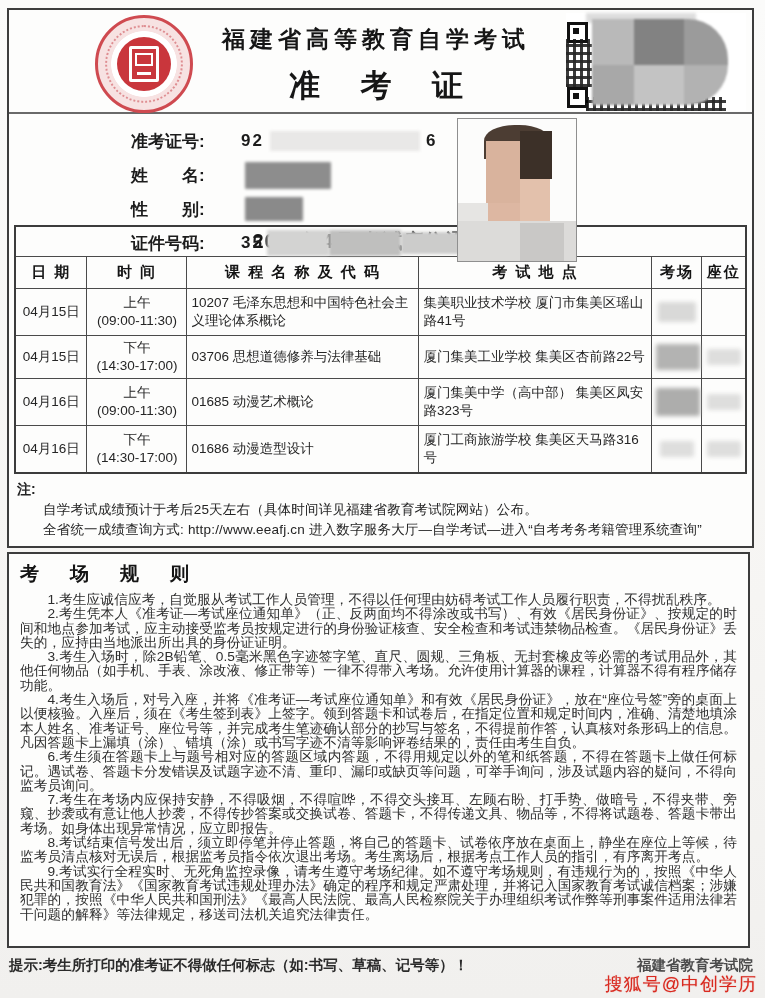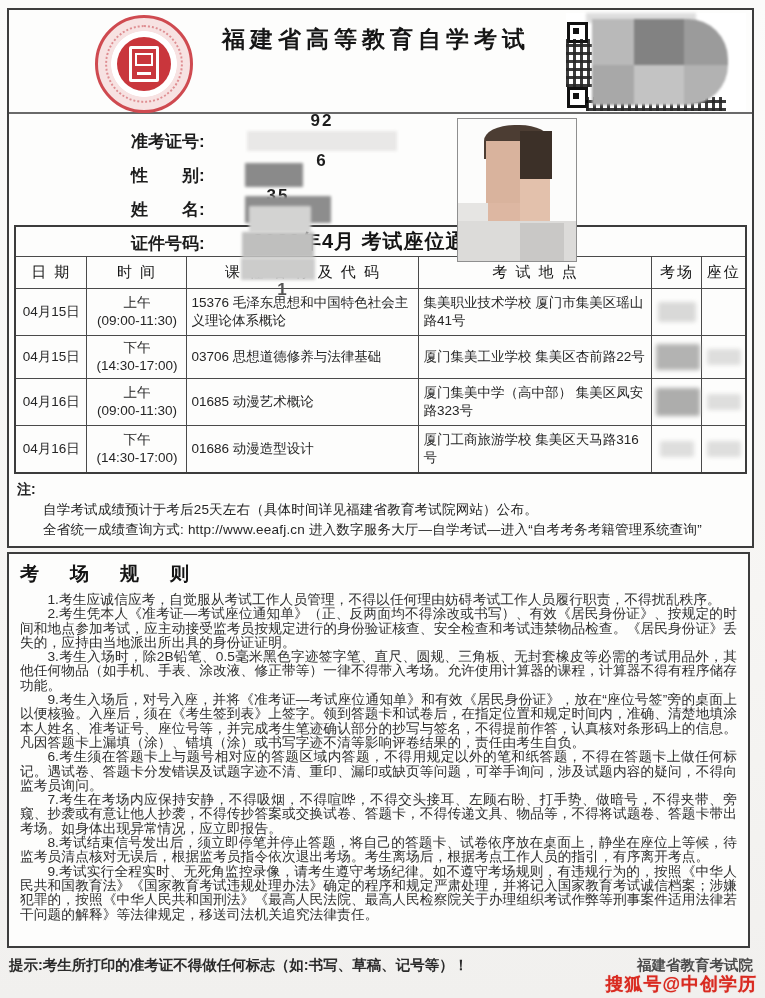--- a/index.html
+++ b/index.html
@@ -71,21 +71,21 @@
   .m3{left:92px;top:0;width:44px;height:46px;background:#9b9b9b;}
   .m4{left:0;top:46px;width:42px;height:40px;background:#a8a8a8;}
   .m5{left:42px;top:46px;width:50px;height:40px;background:#c3c3c3;}
   .m6{left:92px;top:46px;width:44px;height:40px;background:#b2b2b2;}
 
   
   .info{position:relative;height:111px;padding-left:45px;}
   .fields{position:absolute;left:122px;top:10px;}
   .field-row{display:flex;align-items:center;height:34px;font-size:17px;font-weight:bold;color:#1c1c1c;}
   .field-label{width:96px;letter-spacing:0;}
-  .field-value{display:flex;align-items:center;margin-left:14px;font-weight:600;letter-spacing:2px;flex-direction:column;}
+  .field-value{display:flex;align-items:center;margin-left:14px;font-weight:600;letter-spacing:2px;}
   .redact{display:inline-block;filter:blur(1.6px);border-radius:1px;}
   .rd-light{background:#e9e8e7;width:150px;height:20px;margin:0 6px;}
   .rd-dark1{background:#8d8d8d;width:86px;height:27px;margin-left:4px;}
   .rd-dark2{background:#8a8a8a;width:58px;height:24px;margin-left:4px;}
   .rd-id1{background:#d3d3d2;width:62px;height:26px;margin-left:3px;}
   .rd-id2{background:#bfbfbe;width:72px;height:26px;}
   .rd-id3{background:#cccccb;width:74px;height:22px;}
   .id-suffix{color:#555;margin-left:10px;}
 
   .photo{
@@ -102,21 +102,21 @@
   .ph-shoulder2{left:0;top:84px;width:30px;height:58px;background:#e6e5e3;}
   .ph-collar{left:62px;top:104px;width:44px;height:38px;background:#c9c8c6;}
 
   
   table.sched{
     width:731px;margin:0 auto;border-collapse:collapse;table-layout:fixed;
     border:2px solid #3c3c3c;font-size:13.5px;color:#252525;
   }
   table.sched td,table.sched th{border:1.5px solid #4a4a4a;padding:1px 4px;vertical-align:middle;}
   .t-title td{font-size:20px;font-weight:bold;text-align:center;height:26px;letter-spacing:1px;color:#141414;}
-  .t-head th{font-size:15px;font-weight:normal;text-align:center;height:29px;letter-spacing:2px;color:#141414;}
+  .t-head th{font-size:15px;font-weight:bold;text-align:center;height:29px;letter-spacing:2px;color:#141414;}
   .col-date{width:72px;}
   .col-time{width:100px;}
   .col-course{width:232px;}
   .col-loc{width:233px;}
   .col-room{width:50px;}
   .col-seat{width:44px;}
   td.c{text-align:center;}
   .row1 td{height:44px;}
   .row2 td{height:40px;}
   .row3 td{height:44px;}
@@ -150,39 +150,40 @@
 
   
   .footer{
     position:absolute;left:9px;right:12px;top:956px;
     display:flex;justify-content:space-between;align-items:flex-start;
     font-size:14.5px;font-weight:bold;color:#2a2a2a;
   }
   .issuer{color:#4c4c4c;}
   .watermark{
     position:absolute;right:8px;top:972px;
-    font-size:18px;font-weight:bold;letter-spacing:1px;
+    font-size:18px;font-weight:normal;letter-spacing:1px;
     color:#d92a20;text-shadow:0 0 1px rgba(217,42,32,.5);margin-left:20px;
   }
 </style>
 </head>
 <body>
 
 <div class="paper">
 
   <div class="main-box">
 
     <div class="header">
       <div class="seal">
         <div class="seal-inner">
           <div class="seal-glyph"></div>
         </div>
       </div>
       <div class="titles">
         <div class="title-org">福建省高等教育自学考试</div>
+        <div class="title-main">准 考 证</div>
       </div>
       <div class="qr">
         <div class="qr-smudge"></div>
         <div class="finder tl"></div>
         <div class="finder bl"></div>
         <div class="qr-noise"></div>
         <div class="qr-noise bottom"></div>
         <div class="mosaic">
           <div class="m1"></div>
             <div class="m2"></div>
@@ -198,29 +199,29 @@
       <div class="fields">
         <div class="field-row">
           <span class="field-label">准考证号:</span>
           <span class="field-value">
             <span>92</span>
             <span class="redact rd-light"></span>
             <span>6</span>
           </span>
         </div>
         <div class="field-row">
+          <span class="field-label">姓　　名:</span>
+          <span class="field-value">
+            <span class="redact rd-dark1"></span>
+          </span>
+        </div>
+        <div class="field-row">
           <span class="field-label">性　　别:</span>
           <span class="field-value">
             <span class="redact rd-dark2"></span>
-          </span>
-        </div>
-        <div class="field-row">
-          <span class="field-label">姓　　名:</span>
-          <span class="field-value">
-            <span class="redact rd-dark1"></span>
           </span>
         </div>
         <div class="field-row">
           <span class="field-label">证件号码:</span>
           <span class="field-value">
             <span>35</span>
             <span class="redact rd-id1"></span>
             <span class="redact rd-id2"></span>
             <span class="redact rd-id3"></span>
             <span class="id-suffix">1</span>
@@ -260,21 +261,21 @@
           <th>考场</th>
           <th>座位</th>
         </tr>
 
         <tr class="row1">
           <td class="c">04月15日</td>
           <td class="time-cell">
             <div>上午</div>
             <div>(09:00-11:30)</div>
           </td>
-          <td>15376 毛泽东思想和中国特色社会主义理论体系概论</td>
+          <td>10207 毛泽东思想和中国特色社会主义理论体系概论</td>
           <td>集美职业技术学校 厦门市集美区瑶山路41号</td>
           <td>
               <div class="cell-redact cr-a"></div>
             </td>
           <td></td>
         </tr>
 
         <tr class="row2">
           <td class="c">04月15日</td>
           <td class="time-cell">
@@ -330,21 +331,21 @@
       <div class="note-line">自学考试成绩预计于考后25天左右（具体时间详见福建省教育考试院网站）公布。</div>
       <div class="note-line">全省统一成绩查询方式: http://www.eeafj.cn 进入数字服务大厅—自学考试—进入“自考考务考籍管理系统查询”</div>
     </div>
   </div>
 
   <div class="rules-box">
     <div class="rules-title">考　场　规　则</div>
     <p>1.考生应诚信应考，自觉服从考试工作人员管理，不得以任何理由妨碍考试工作人员履行职责，不得扰乱秩序。</p>
     <p>2.考生凭本人《准考证—考试座位通知单》（正、反两面均不得涂改或书写）、有效《居民身份证》、按规定的时间和地点参加考试，应主动接受监考员按规定进行的身份验证核查、安全检查和考试违禁物品检查。《居民身份证》丢失的，应持由当地派出所出具的身份证证明。</p>
     <p>3.考生入场时，除2B铅笔、0.5毫米黑色字迹签字笔、直尺、圆规、三角板、无封套橡皮等必需的考试用品外，其他任何物品（如手机、手表、涂改液、修正带等）一律不得带入考场。允许使用计算器的课程，计算器不得有程序储存功能。</p>
-    <p>9.考生入场后，对号入座，并将《准考证—考试座位通知单》和有效《居民身份证》，放在“座位号签”旁的桌面上以便核验。入座后，须在《考生签到表》上签字。领到答题卡和试卷后，在指定位置和规定时间内，准确、清楚地填涂本人姓名、准考证号、座位号等，并完成考生笔迹确认部分的抄写与签名，不得提前作答，认真核对条形码上的信息。凡因答题卡上漏填（涂）、错填（涂）或书写字迹不清等影响评卷结果的，责任由考生自负。</p>
+    <p>4.考生入场后，对号入座，并将《准考证—考试座位通知单》和有效《居民身份证》，放在“座位号签”旁的桌面上以便核验。入座后，须在《考生签到表》上签字。领到答题卡和试卷后，在指定位置和规定时间内，准确、清楚地填涂本人姓名、准考证号、座位号等，并完成考生笔迹确认部分的抄写与签名，不得提前作答，认真核对条形码上的信息。凡因答题卡上漏填（涂）、错填（涂）或书写字迹不清等影响评卷结果的，责任由考生自负。</p>
     <p>6.考生须在答题卡上与题号相对应的答题区域内答题，不得用规定以外的笔和纸答题，不得在答题卡上做任何标记。遇试卷、答题卡分发错误及试题字迹不清、重印、漏印或缺页等问题，可举手询问，涉及试题内容的疑问，不得向监考员询问。</p>
     <p>7.考生在考场内应保持安静，不得吸烟，不得喧哗，不得交头接耳、左顾右盼、打手势、做暗号，不得夹带、旁窥、抄袭或有意让他人抄袭，不得传抄答案或交换试卷、答题卡，不得传递文具、物品等，不得将试题卷、答题卡带出考场。如身体出现异常情况，应立即报告。</p>
     <p>8.考试结束信号发出后，须立即停笔并停止答题，将自己的答题卡、试卷依序放在桌面上，静坐在座位上等候，待监考员清点核对无误后，根据监考员指令依次退出考场。考生离场后，根据考点工作人员的指引，有序离开考点。</p>
     <p>9.考试实行全程实时、无死角监控录像，请考生遵守考场纪律。如不遵守考场规则，有违规行为的，按照《中华人民共和国教育法》《国家教育考试违规处理办法》确定的程序和规定严肃处理，并将记入国家教育考试诚信档案；涉嫌犯罪的，按照《中华人民共和国刑法》《最高人民法院、最高人民检察院关于办理组织考试作弊等刑事案件适用法律若干问题的解释》等法律规定，移送司法机关追究法律责任。</p>
   </div>
 
   <div class="footer">
     <span class="tip">提示:考生所打印的准考证不得做任何标志（如:书写、草稿、记号等）！</span>
     <span class="issuer">福建省教育考试院</span>
   </div>

